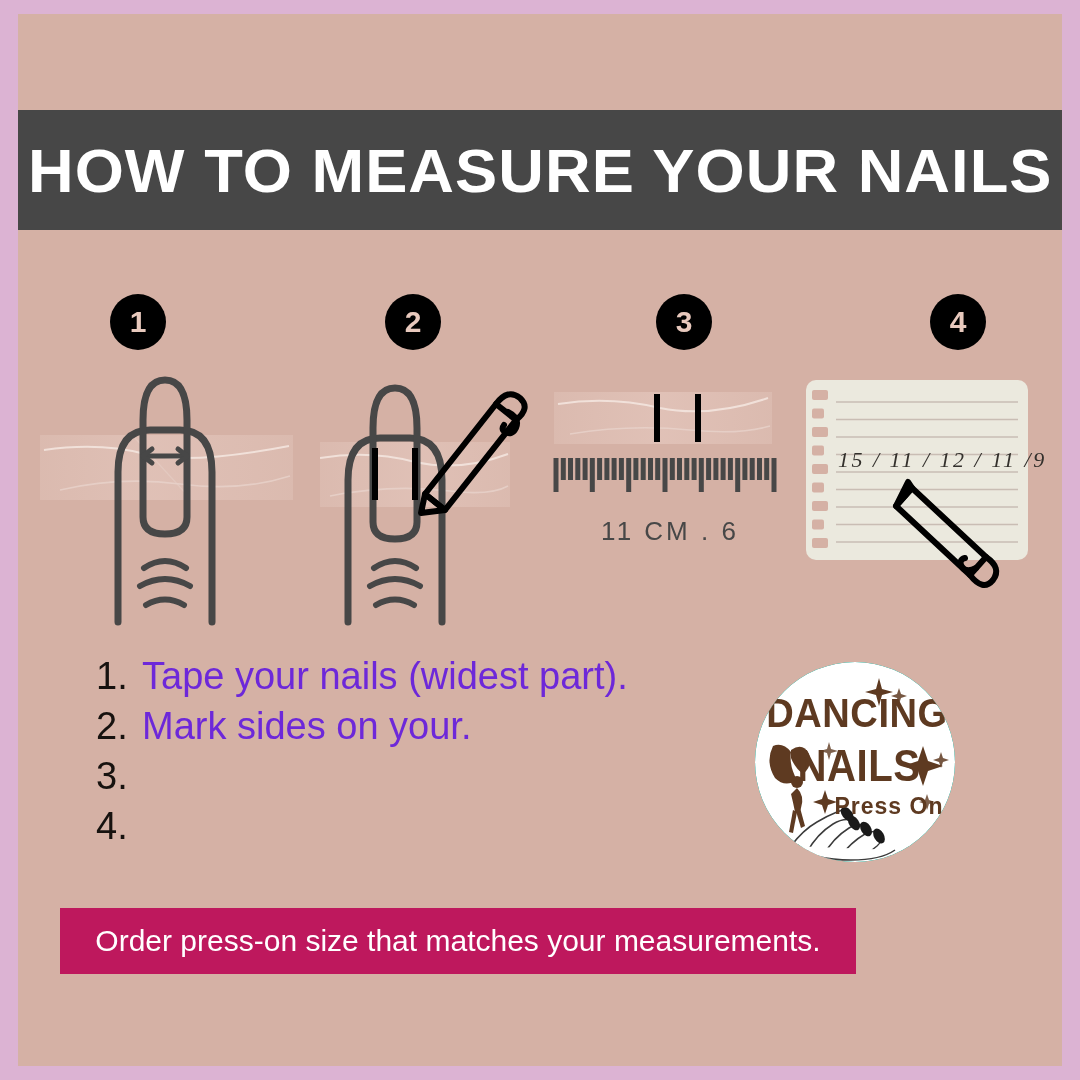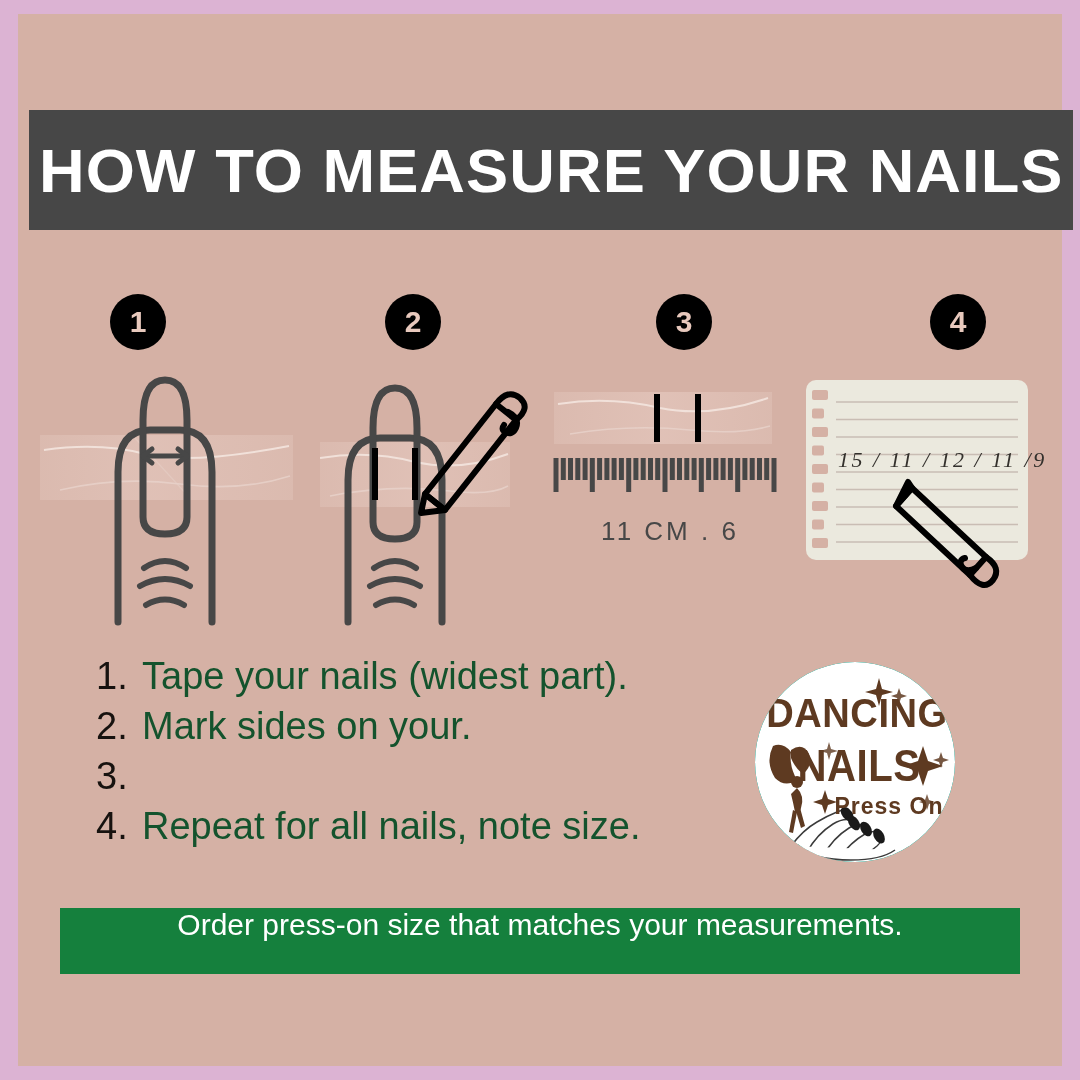--- a/index.html
+++ b/index.html
@@ -35,21 +35,20 @@
   #title-banner {
     position: absolute;
     left: 18px;
     top: 110px;
     width: 1044px;
     height: 120px;
     background: #474747;
     display: flex;
     align-items: center;
     justify-content: center;
-    margin-left: 11px;
   }
   #title-text {
     color: #ffffff;
     font-size: 62px;
     font-weight: bold;
     letter-spacing: 1px;
     white-space: nowrap;
     transform: scaleX(1.02);
     font-family: "Liberation Sans", sans-serif;
   }
@@ -101,21 +100,21 @@
     margin-bottom: 7px;
   }
   .instr-num {
     width: 46px;
     flex: 0 0 46px;
     color: #17120f;
     font-size: 38px;
     font-family: "Liberation Sans", sans-serif;
   }
   .instr-text {
-    color: #14532d;
+    color: #6d28d9;
     font-size: 38px;
     white-space: nowrap;
     font-family: "Liberation Sans", sans-serif;
   }
 
   
   #logo {
     position: absolute;
     left: 755px;
     top: 662px;
@@ -124,24 +123,25 @@
     border-radius: 50%;
     background: #14b8a6;
     overflow: hidden;
   }
 
   
   #bottom-banner {
     position: absolute;
     left: 60px;
     top: 908px;
-    width: 960px;
+    width: 796px;
     height: 66px;
-    background: #15803d;
+    background: #be185d;
     display: flex;
+    align-items: center;
     justify-content: center;
   }
   #bottom-text {
     color: #ffffff;
     font-size: 30px;
     white-space: nowrap;
     font-family: "Liberation Sans", sans-serif;
   }
 </style>
 </head>
@@ -325,21 +325,20 @@
     </div>
     <div class="instr-row">
       <span class="instr-num">2.</span>
       <span class="instr-text">Mark sides on your.</span>
     </div>
     <div class="instr-row">
       <span class="instr-num">3.</span>
     </div>
     <div class="instr-row">
       <span class="instr-num">4.</span>
-      <span class="instr-text">Repeat for all nails, note size.</span>
     </div>
   </div>
 
   <div id="logo">
     <svg width="200" height="200" viewBox="0 0 200 200">
       <circle cx="100" cy="100" r="100" fill="#ffffff"></circle>
 
       <g fill="#5e3a21">
         <path d="M124 16 L127 27 L138 30 L127 33 L124 44 L121 33 L110 30 L121 27 Z"></path>
         <path d="M144 26 L146 32 L152 34 L146 36 L144 42 L142 36 L136 34 L142 32 Z" opacity="0.85"></path>

